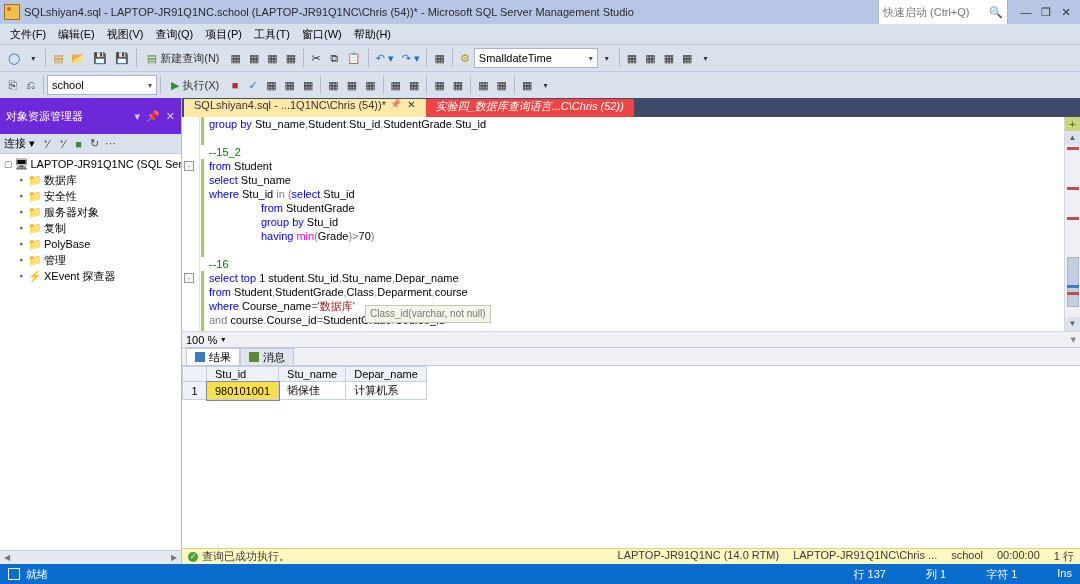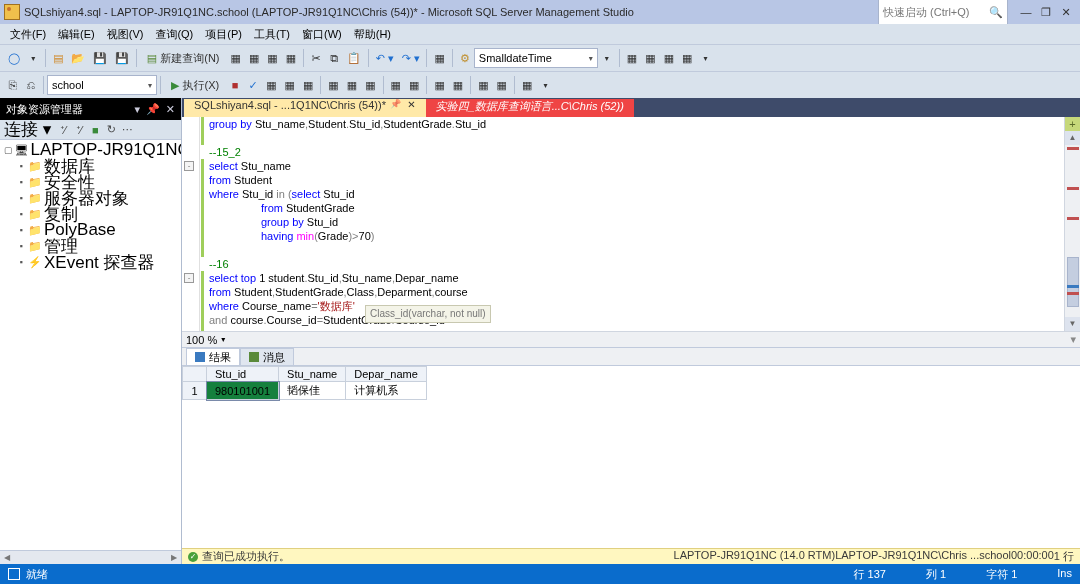--- a/index.html
+++ b/index.html
@@ -25,30 +25,30 @@
 .tbtn { height: 20px; min-width: 18px; padding: 0 3px; display: flex; align-items: center; justify-content: center; cursor: pointer; color: #333; border: 1px solid transparent; }
 .tsep { width: 1px; height: 18px; background: #b0bcd0; margin: 0 3px; }
 .tcombo { height: 20px; background: #fff; border: 1px solid #a8b4cc; padding: 0 4px; display: flex; align-items: center; min-width: 80px; font-size: 10px; }
 .tcombo .dd { margin-left: auto; color: #555; font-size: 8px; }
 
 
 .mainarea { flex: 1; display: flex; min-height: 0; }
 
 
 .oe { width: 182px; background: #eef0f3; display: flex; flex-direction: column; border-right: 1px solid #b0bcd0; }
-.oe .panehead { height: 22px; background: #000000; color: #fff; display: flex; align-items: center; padding: 0 6px; font-size: 11px; }
+.oe .panehead { height: 36px; background: #6d28d9; color: #fff; display: flex; align-items: center; padding: 0 6px; font-size: 11px; }
 .oe .panehead .pbtns { margin-left: auto; display: flex; gap: 6px; font-size: 9px; color: #ccd; cursor: pointer; }
 .oe .toolline { height: 20px; background: #d9e2ec; display: flex; align-items: center; padding: 0 4px; border-bottom: 1px solid #c0cadc; }
 .oe .toolline .tlbl { margin-right: 4px; }
 .oe .toolline .tico { width: 16px; text-align: center; cursor: pointer; color: #444; }
 .oe .tree { flex: 1; background: #fff; overflow: auto; padding: 2px 0; }
 .trow { display: flex; align-items: center; height: 16px; padding-left: 4px; cursor: pointer; white-space: nowrap; }
 .twiggle { width: 10px; text-align: center; color: #555; font-size: 9px; }
 .tico-db { width: 14px; height: 12px; margin: 0 2px; display: inline-flex; align-items: center; justify-content: center; }
-.tlbl { font-size: 17px; }
+.tlbl { font-size: 11px; }
 .indent1 { padding-left: 16px; }
 .oe .oescroll { height: 14px; background: #e4e8ef; border-top: 1px solid #c0cadc; display: flex; }
 .oe .oescroll .sbtn { width: 14px; text-align: center; color: #777; font-size: 8px; line-height: 14px; }
 .oe .oescroll .strack { flex:1; }
 
 
 .editorside { flex: 1; display: flex; flex-direction: column; min-width: 0; }
 .tabstrip { height: 19px; background: #3e4b6a; display: flex; align-items: flex-end; padding-left: 2px; }
 .tab { height: 18px; padding: 0 10px; display: flex; align-items: flex-start; font-size: 11px; cursor: pointer; position: relative; }
 .tab.active { background: #ffe9a8; color: #333; }
@@ -82,25 +82,25 @@
 .restabs { height: 18px; background: #eef0f3; border-top: 1px solid #c0cadc; display: flex; align-items: center; padding-left: 4px; }
 .restab { height: 17px; padding: 0 8px; display:flex; align-items:center; gap:4px; border: 1px solid #c0cadc; border-bottom: none; background: #fff; font-size: 11px; cursor: pointer;}
 .restab.inactive { background: #e0e6ef; }
 .restab .rico { width:10px;height:10px; display:inline-block; }
 
 .resultgrid { flex: 1; background: #fff; border-top: 1px solid #c0cadc; overflow: auto; font-size: 11px; }
 .resultgrid table { border-collapse: collapse; }
 .resultgrid th, .resultgrid td { border: 1px solid #c8d0dc; padding: 1px 8px; text-align: left; font-weight: normal; height: 15px; font-size: 11px; font-family: "Microsoft YaHei", sans-serif;}
 .resultgrid th { background: #eef2f8; }
 .resultgrid .rownum { background: #eef2f8; text-align: center; width: 24px; }
-.resultgrid .selcell { background: #15803d; outline: 1px solid #7a8aaa; }
+.resultgrid .selcell { background: #fde047; outline: 1px solid #7a8aaa; }
 
 .yellowstatus { height: 16px; background: #fff7c0; border-top: 1px solid #e0d080; display: flex; align-items: center; padding: 0 6px; font-size: 10px; color: #3a3a3a; }
 .yellowstatus .ok { width: 10px; height: 10px; border-radius: 50%; background: #4aa03a; margin-right: 4px; display:inline-block; color:#fff; font-size:8px; line-height:10px; text-align:center;}
-.yellowstatus .right { margin-left: auto; display: flex; }
+.yellowstatus .right { margin-left: auto; display: flex; gap: 14px; }
 
 .bluestatus { height: 20px; background: #0a6ccc; color: #fff; display: flex; align-items: center; padding: 0 8px; font-size: 11px; }
 .bluestatus .sqicon { width: 12px; height: 12px; border: 1px solid #fff; margin-right: 6px; }
 .bluestatus .right { margin-left: auto; display: flex; gap: 40px; }
 </style>
 </head>
 <body>
 
 <div class="titlebar">
   <div class="appicon"></div>
@@ -295,22 +295,22 @@
         <div class="cg" style="height:0;margin-top:14px;"></div>
         <div class="cg" style="height:98px;margin-top:0;"></div>
         <div class="cg" style="height:0;margin-top:14px;"></div>
         <div class="cg" style="height:112px;"></div>
       </div>
       <div class="codearea" id="codearea">
 
       <div class="line"><span class="k-blue">group</span><span> </span><span class="k-blue">by</span><span> Stu_name</span><span class="k-gray">,</span><span>Student</span><span class="k-gray">.</span><span>Stu_id</span><span class="k-gray">,</span><span>StudentGrade</span><span class="k-gray">.</span><span>Stu_id</span></div>
           <div class="line"><span></span></div>
           <div class="line"><span class="k-green">--15_2</span></div>
+          <div class="line"><span class="k-blue">from</span><span> Student</span></div>
           <div class="line"><span class="k-blue">select</span><span> Stu_name</span></div>
-          <div class="line"><span class="k-blue">from</span><span> Student</span></div>
           <div class="line"><span class="k-blue">where</span><span> Stu_id </span><span class="k-gray">in (</span><span class="k-blue">select</span><span> Stu_id</span></div>
           <div class="line"><span>                 </span><span class="k-blue">from</span><span> StudentGrade</span></div>
           <div class="line"><span>                 </span><span class="k-blue">group</span><span> </span><span class="k-blue">by</span><span> Stu_id</span></div>
           <div class="line"><span>                 </span><span class="k-blue">having</span><span> </span><span class="k-magenta">min</span><span class="k-gray">(</span><span>Grade</span><span class="k-gray">)&gt;</span><span>70</span><span class="k-gray">)</span></div>
           <div class="line"><span></span></div>
           <div class="line"><span class="k-green">--16</span></div>
           <div class="line"><span class="k-blue">select</span><span> </span><span class="k-blue">top</span><span> 1 student</span><span class="k-gray">.</span><span>Stu_id</span><span class="k-gray">,</span><span>Stu_name</span><span class="k-gray">,</span><span>Depar_name</span></div>
           <div class="line"><span class="k-blue">from</span><span> Student</span><span class="k-gray">,</span><span>StudentGrade</span><span class="k-gray">,</span><span>Class</span><span class="k-gray">,</span><span>Deparment</span><span class="k-gray">,</span><span>course</span></div>
           <div class="line"><span class="k-blue">where</span><span> Course_name</span><span class="k-gray">=</span><span class="k-red">'数据库'</span></div>
           <div class="line"><span class="k-gray">and</span><span> course</span><span class="k-gray">.</span><span>Course_id</span><span class="k-gray">=</span><span>StudentGrade</span><span class="k-gray">.</span><span>Course_id</span></div>

